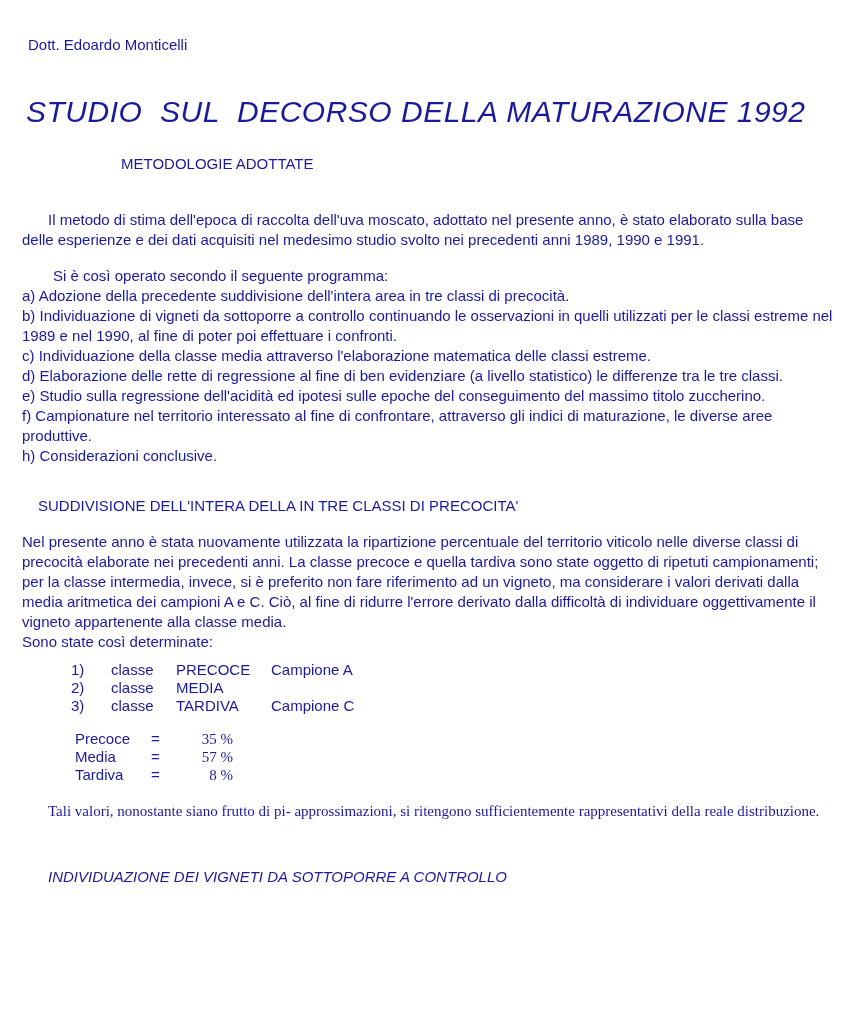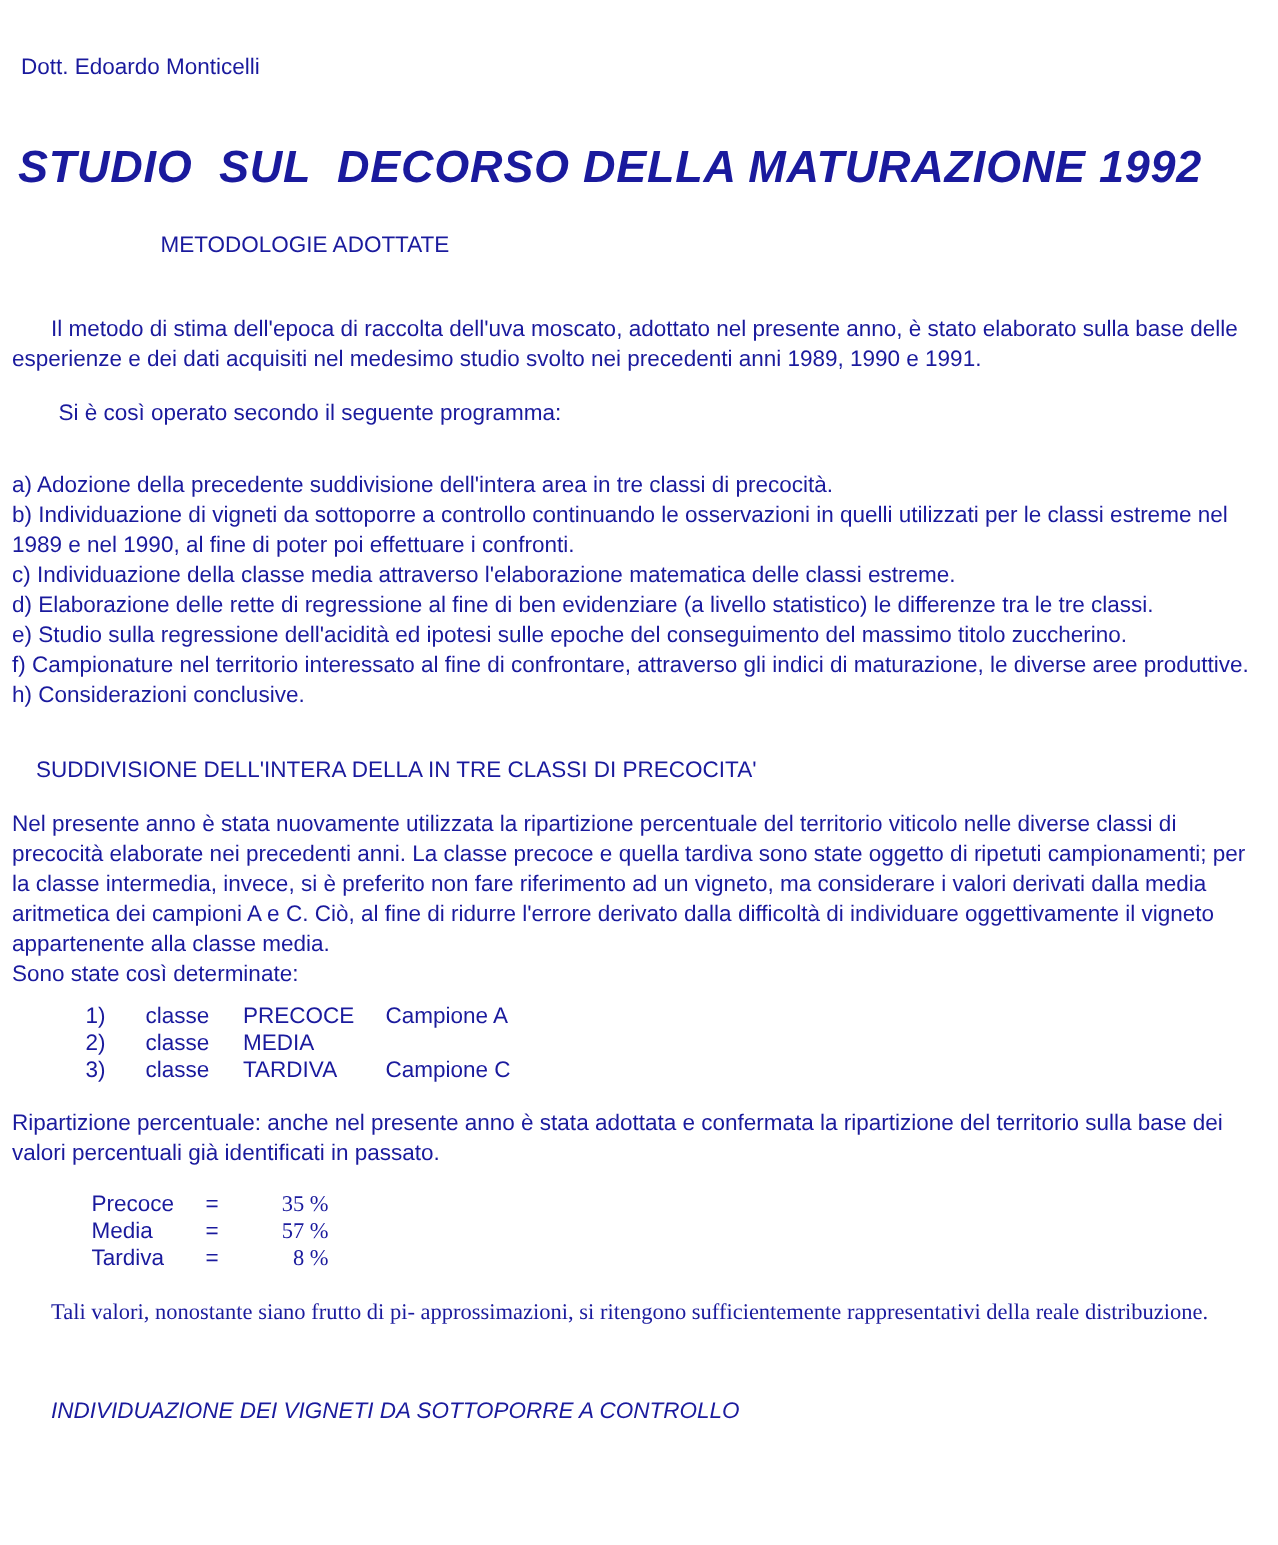--- a/index.html
+++ b/index.html
@@ -5,54 +5,54 @@
   html, body {
     margin: 0;
     padding: 0;
     background: #ffffff;
   }
   .page {
     position: relative;
     width: 852px;
     height: 1002px;
     box-sizing: border-box;
-    padding: 27px 14px 20px 8px;
+    padding: 27px 14px 20px 22px;
     background: #ffffff;
     font-family: "Liberation Sans", sans-serif;
     font-size: 15px;
     line-height: 20px;
     color: #1a1a9d;
     overflow: hidden;
   }
   .author {
     margin: 8px 0 0 6px;
   }
   .doc-title {
     font-style: italic;
-    font-weight: bold;
+    font-weight: normal;
     font-size: 30px;
     line-height: 34px;
     margin: 40px 0 0 4px;
     white-space: pre-wrap;
     letter-spacing: 0.5px;
   }
   .h-metodologie {
     margin: 25px 0 0 99px;
   }
   p { margin: 0; }
   .p-intro {
     margin-top: 36px;
     text-indent: 26px;
   }
   .p-program-intro {
     margin-top: 16px;
     margin-left: 31px;
   }
   .program-list {
-    margin-top: 28px;
+    margin-top: 0;
   }
   .h-suddivisione {
     margin: 30px 0 0 16px;
   }
   .p-suddivisione {
     margin-top: 16px;
   }
   .p-determinate {
     margin-top: 0;
   }
@@ -129,21 +129,20 @@
       <span class="class-sample"></span>
     </div>
     <div class="class-row">
       <span class="class-num">3)</span>
       <span class="class-label">classe</span>
       <span class="class-name">TARDIVA</span>
       <span class="class-sample">Campione C</span>
     </div>
   </div>
 
-  <p class="p-ripartizione">Ripartizione percentuale: anche nel presente anno è stata adottata e confermata la ripartizione del territorio sulla base dei valori percentuali già identificati in passato.</p>
 
   <div class="pct-list">
     <div class="pct-row">
       <span class="pct-name">Precoce</span>
       <span class="pct-eq">=</span>
       <span class="pct-val">35 %</span>
     </div>
     <div class="pct-row">
       <span class="pct-name">Media</span>
       <span class="pct-eq">=</span>

